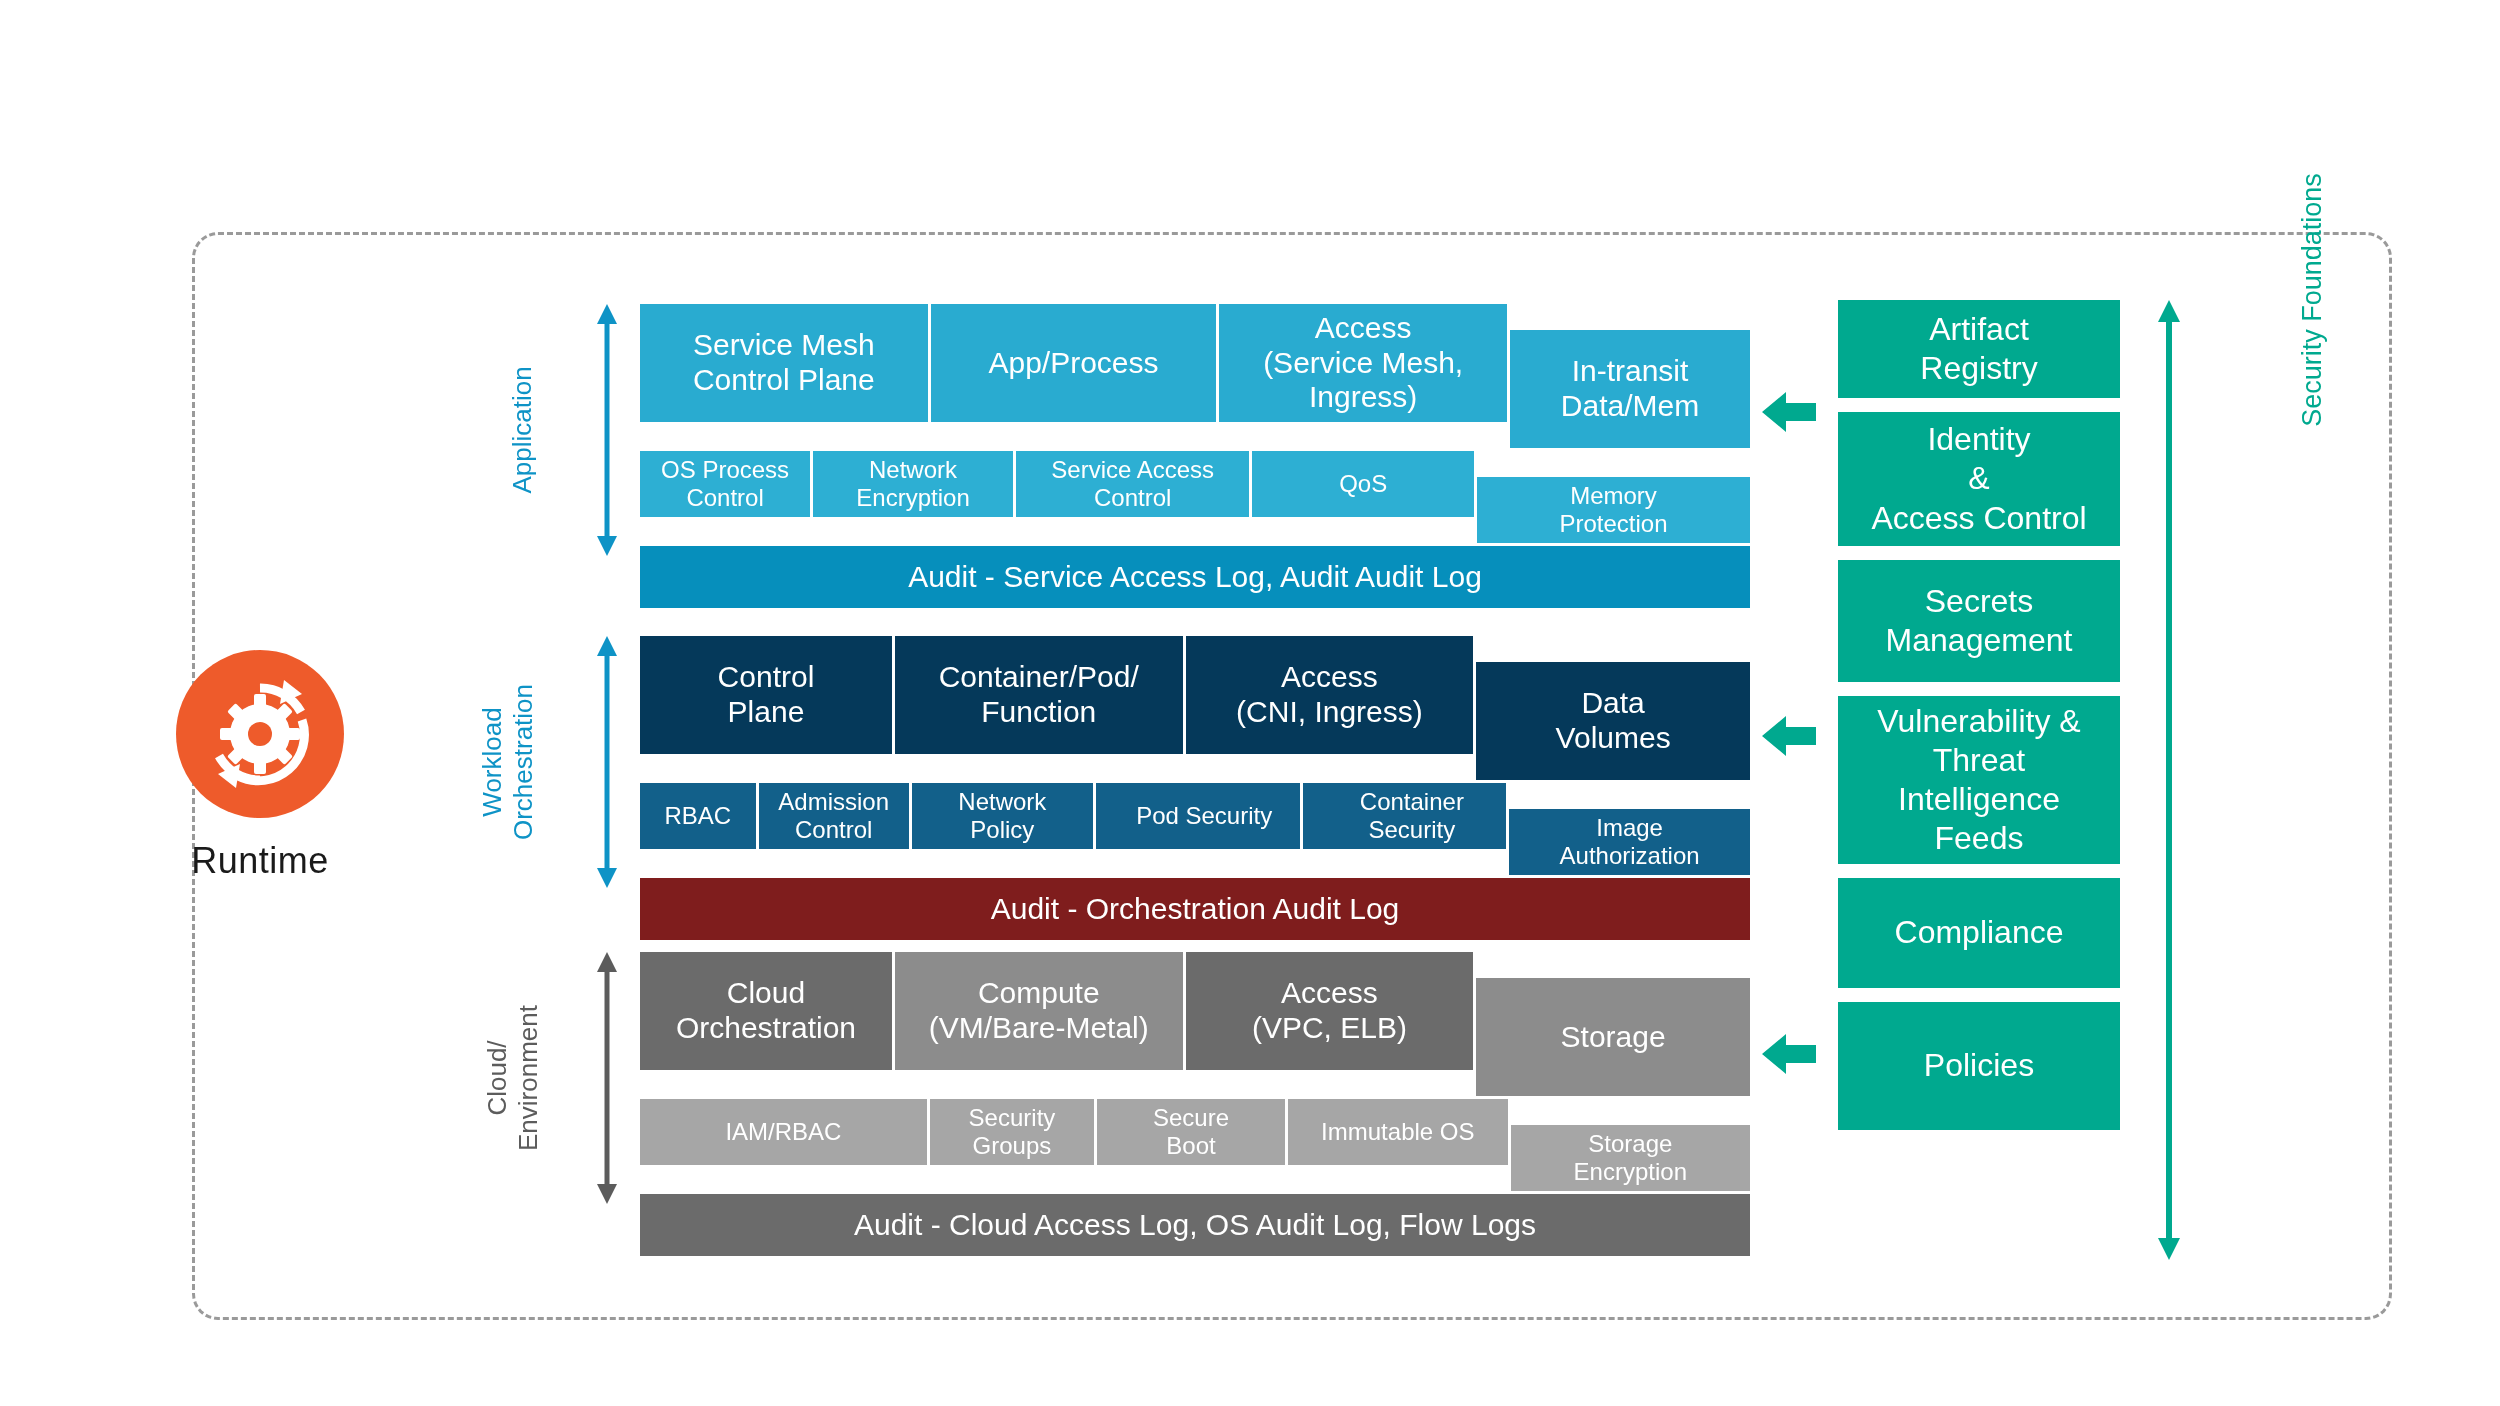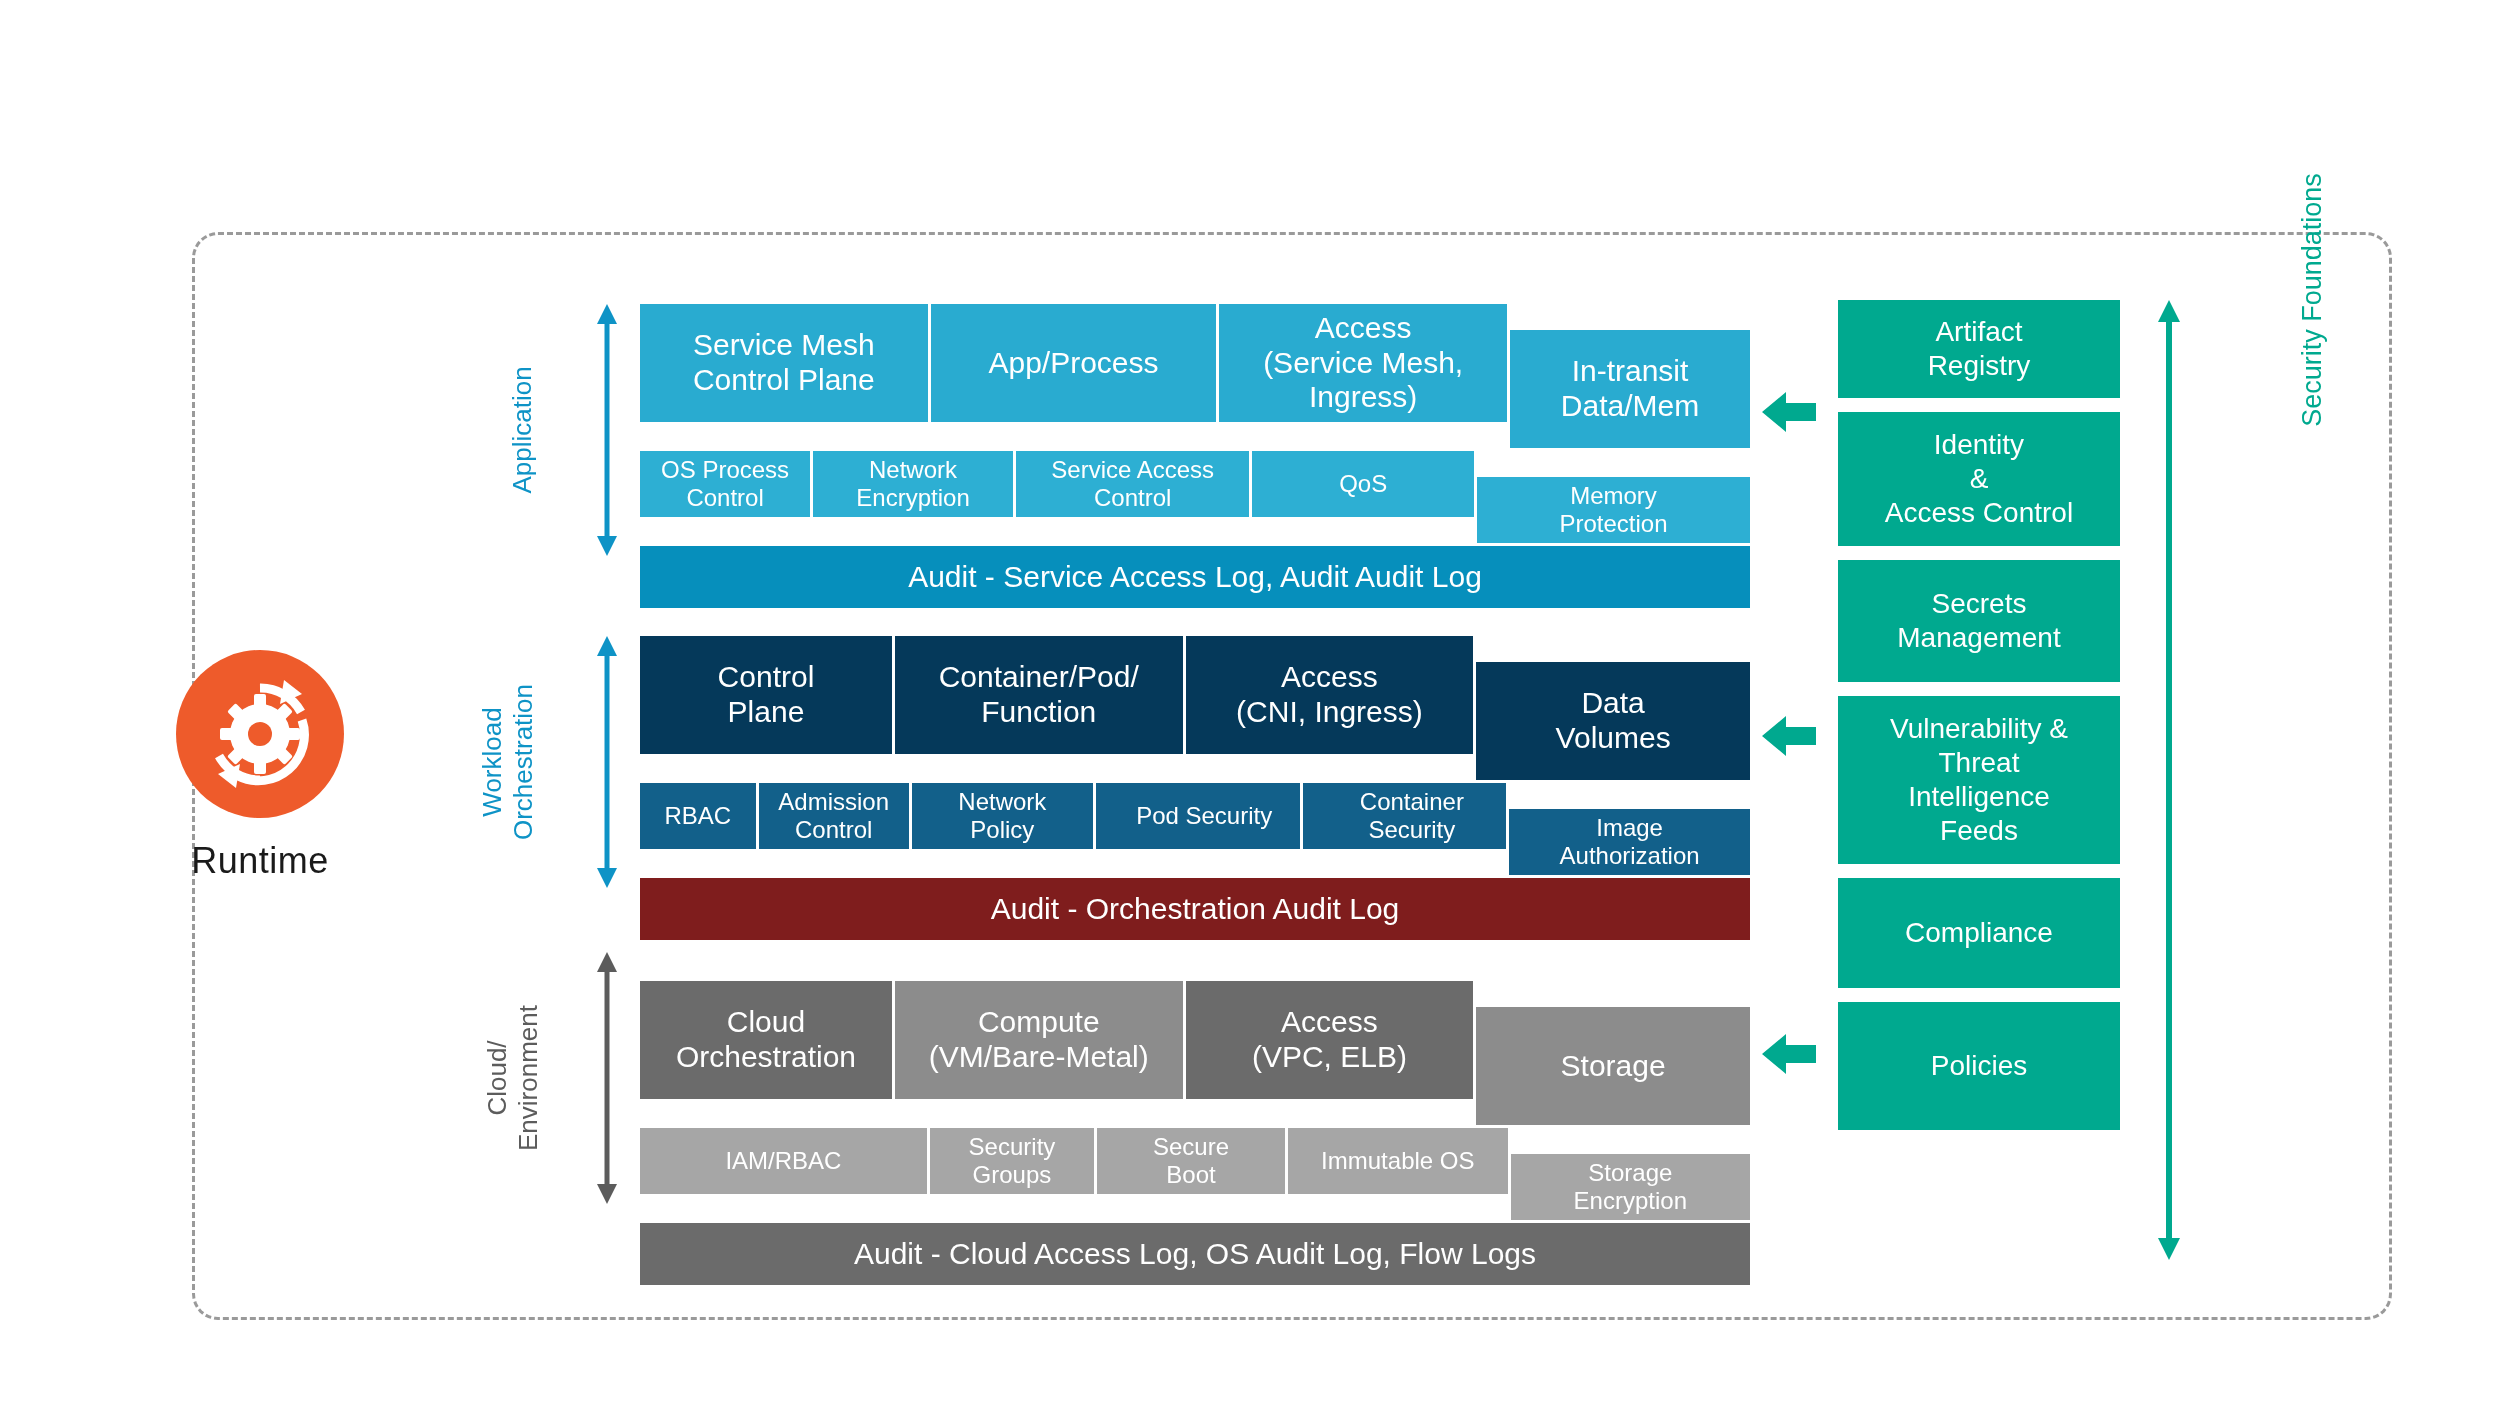--- a/index.html
+++ b/index.html
@@ -127,21 +127,21 @@
   }
   .found-box {
     box-sizing: border-box;
     width: 282px;
     background: #00A98F;
     color: #ffffff;
     display: flex;
     align-items: center;
     justify-content: center;
     text-align: center;
-    font-size: 28px;
+    font-size: 32px;
     line-height: 1.22;
     margin-bottom: 14px;
   }
   .feed-arrow {
     position: absolute;
     width: 54px;
     height: 48px;
   }
   #sec-measure {
     position: absolute;
@@ -241,21 +241,21 @@
       <div class="audit-bar" style="background: #7f1d1d; text-align: right;">Audit - Orchestration Audit Log</div>
     </div>
     <div class="measure" style="left: 480px; top: 636px; height: 252px;">
       <div class="arrow-line"><svg width="30" height="252" viewBox="0 0 30 252" preserveAspectRatio="none">
           <line x1="15" y1="12" x2="15" y2="240" stroke="#0E93C6" stroke-width="5"></line>
           <path d="M15 0 L25 20 L5 20 Z" fill="#0E93C6"></path>
           <path d="M15 252 L25 232 L5 232 Z" fill="#0E93C6"></path>
         </svg></div>
       <div class="m-label" style="color: rgb(14, 147, 198);">Workload<br>Orchestration</div>
     </div>
-    <div class="stack" style="top: 981px; border-radius: 25px;">
+    <div class="stack" style="top: 952px; border-radius: 25px;">
       <div class="main-row">
         <div class="cell" style="flex: 254 0 0px; background: rgb(107, 107, 107);">Cloud<br>Orchestration</div>
         <div class="cell" style="flex: 290 0 0px; background: rgb(140, 140, 140);">Compute<br>(VM/Bare-Metal)</div>
         <div class="cell" style="flex: 290 0 0px; background: rgb(107, 107, 107);">Access<br>(VPC, ELB)</div>
         <div class="cell" style="flex: 276 0 0px; background: rgb(140, 140, 140);">Storage</div>
       </div>
       <div class="sub-row">
         <div class="cell" style="flex: 290 0 0px; background: rgb(166, 166, 166);">IAM/RBAC</div>
         <div class="cell" style="flex: 166 0 0px; background: rgb(166, 166, 166);">Security<br>Groups</div>
         <div class="cell" style="flex: 190 0 0px; background: rgb(166, 166, 166);">Secure<br>Boot</div>

